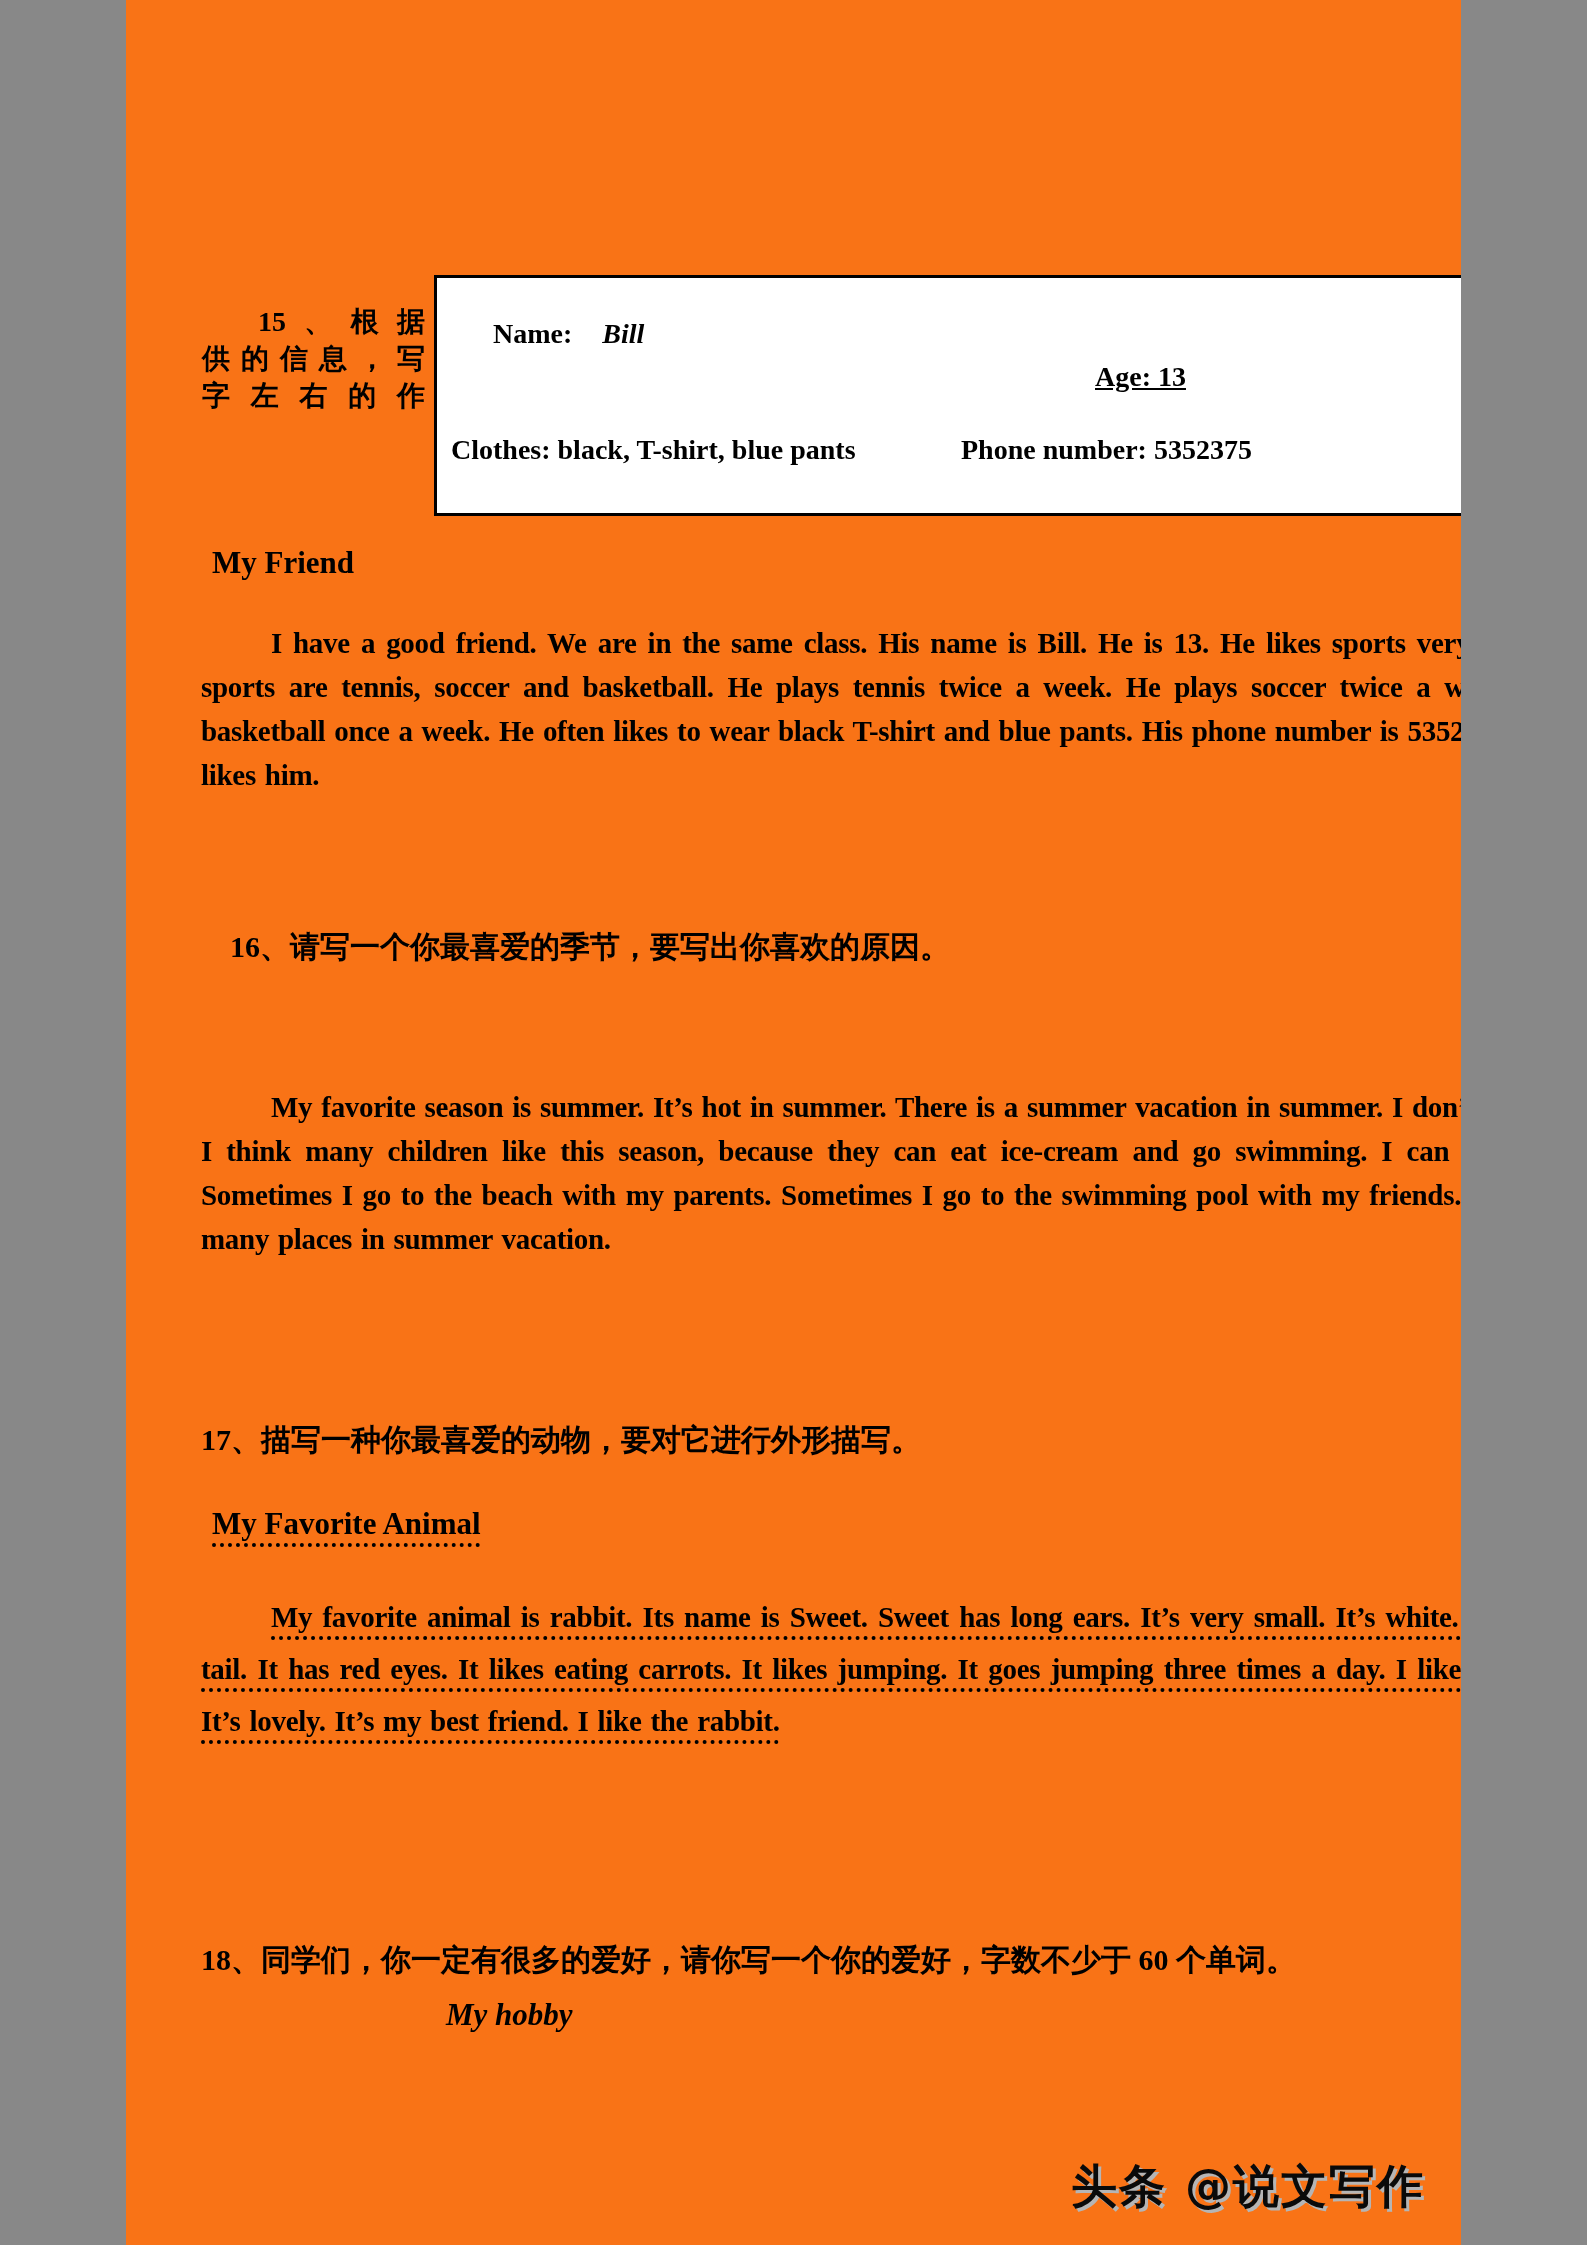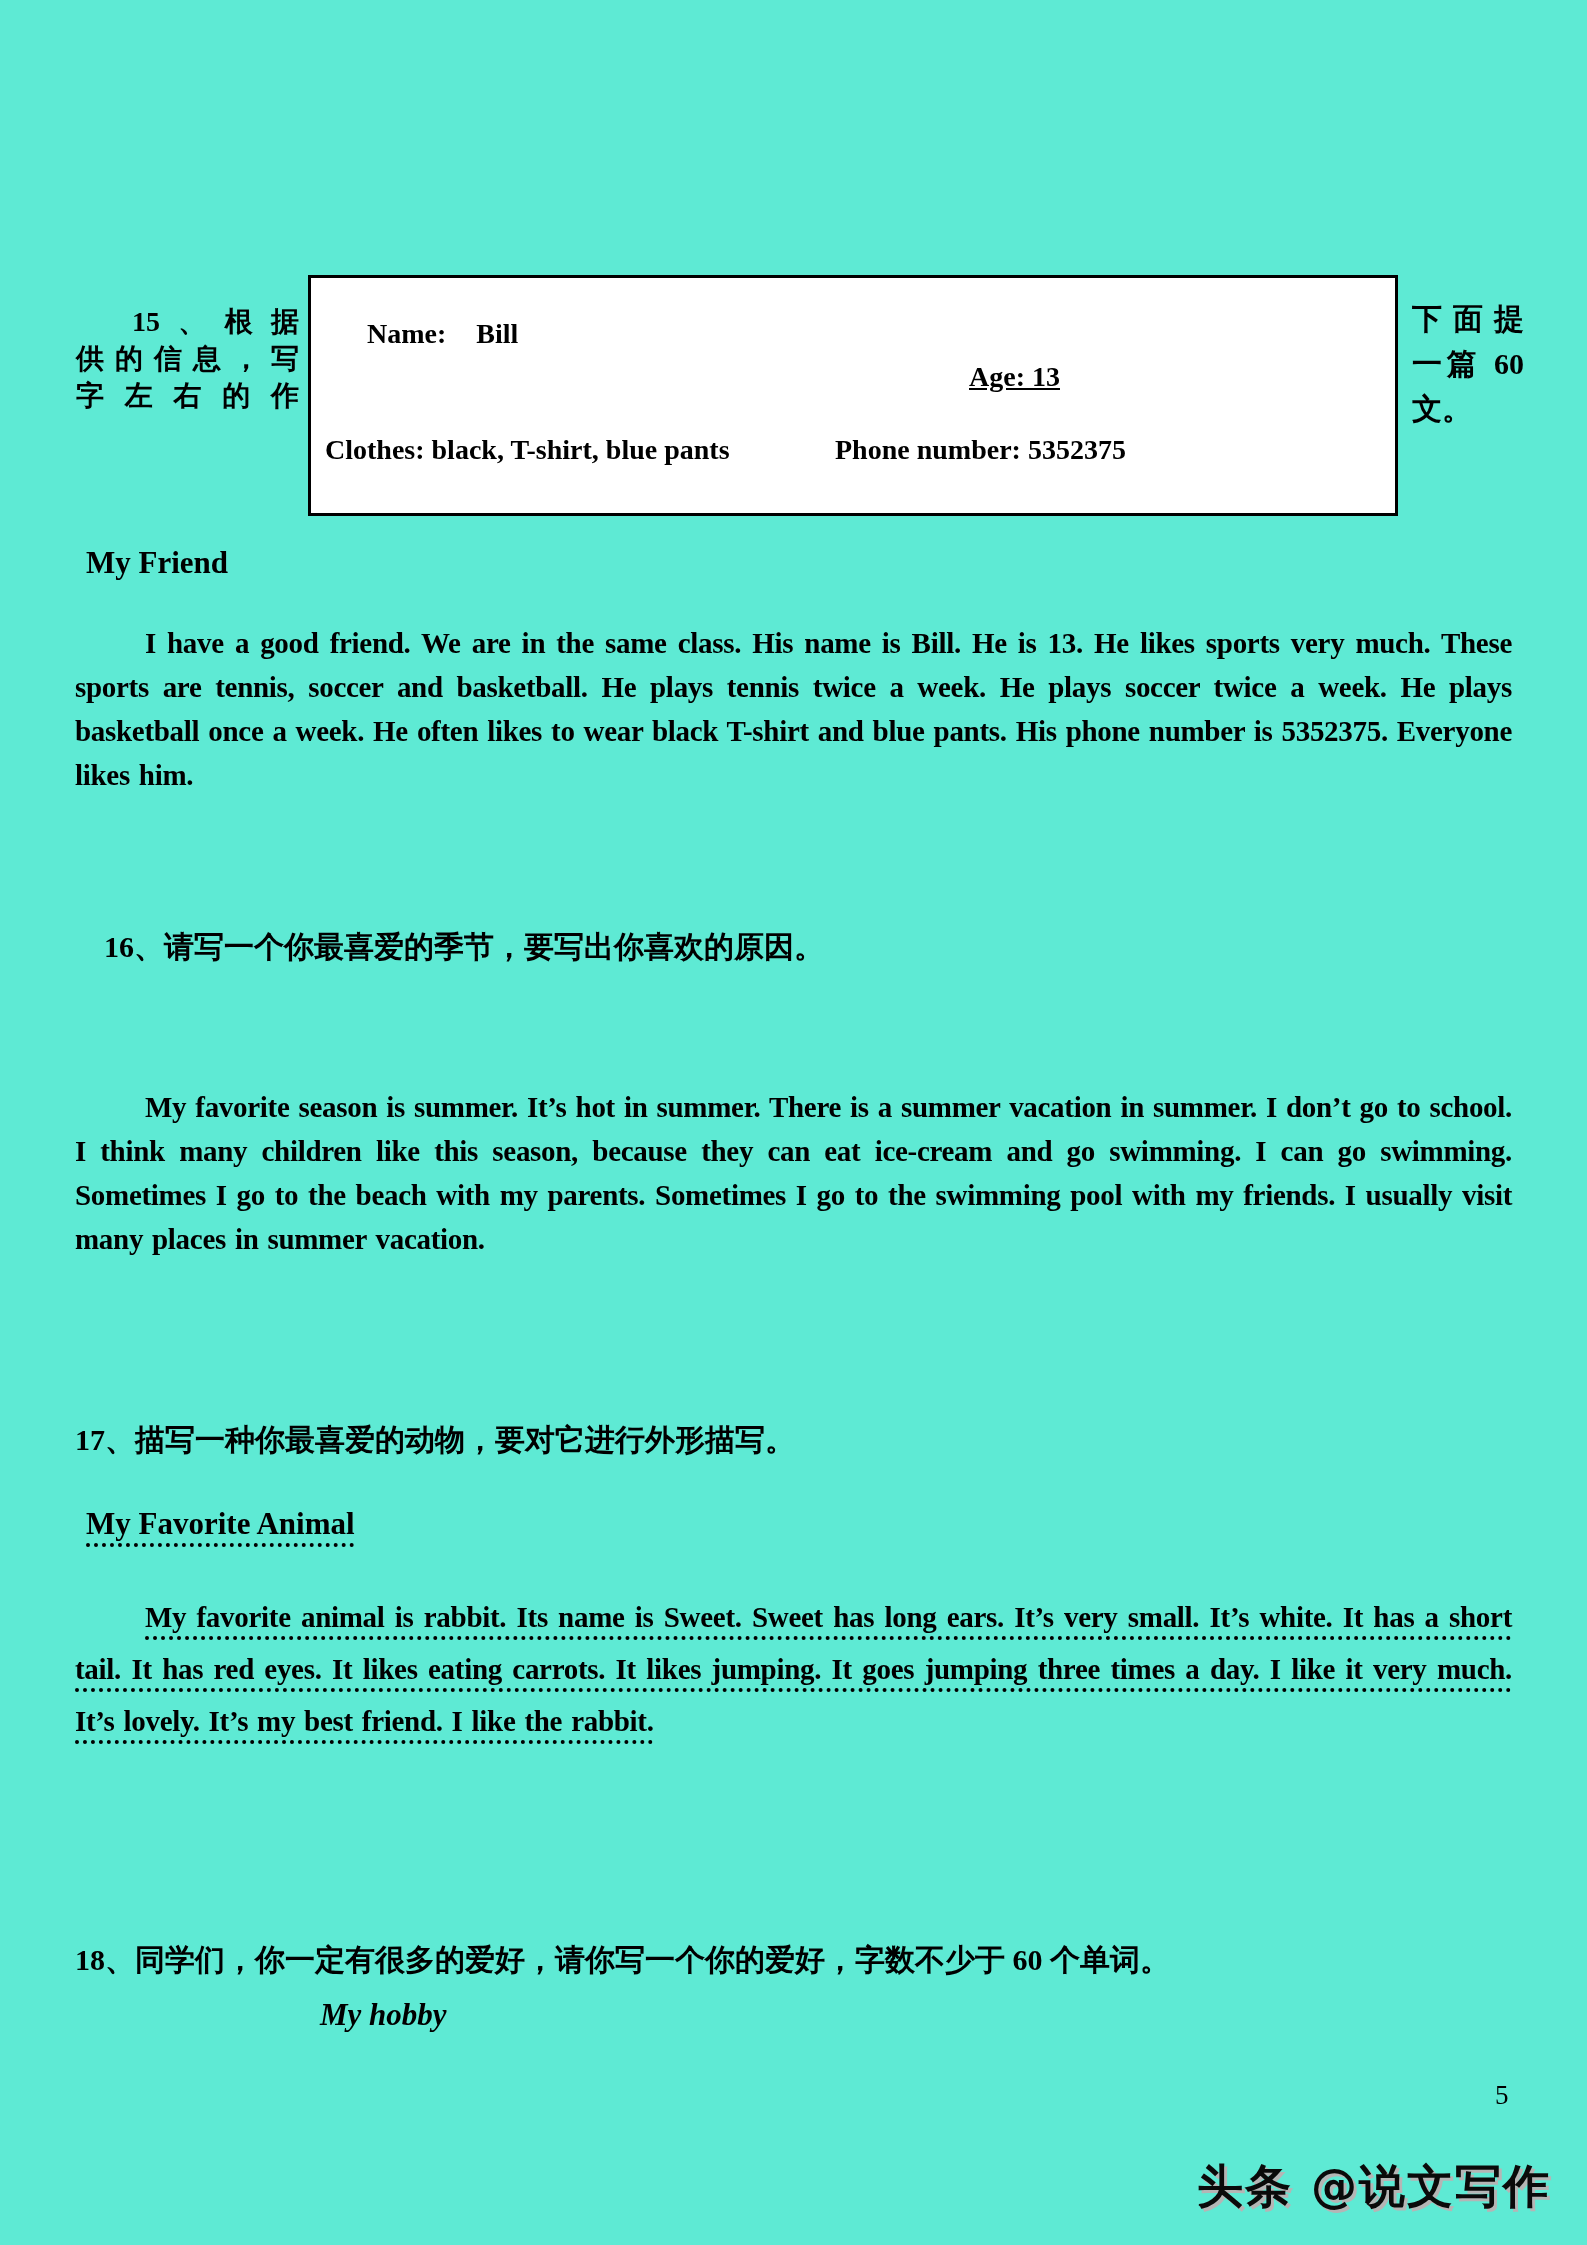--- a/index.html
+++ b/index.html
@@ -1,19 +1,19 @@
 <!DOCTYPE html>
 <html><head>
 <meta charset="utf-8">
 <style>
   html,body{margin:0;padding:0;background:#888;}
   .page{
     position:relative;
-    width:1587px;height:2245px;
-    background:#5eead4;
+    width:1335px;height:2245px;
+    background:#f97316;
     color:#000;
     font-family:"Liberation Serif","DejaVu Serif",serif;
     font-weight:bold;
     overflow:hidden;
     margin:0 auto;
   }
   
   .prompt-col{position:absolute;font-size:28px;line-height:37px;}
   .prompt-col .cjk-line{text-align:justify;text-align-last:justify;}
   .prompt-col.left{left:76px;top:303px;width:223px;}
@@ -21,21 +21,21 @@
   .prompt-col.right{left:1412px;top:296px;width:112px;font-size:30px;line-height:45px;}
   .prompt-col.right .line3{text-align:left;text-align-last:left;}
 
   
   .info-box{
     position:absolute;left:308px;top:275px;width:1090px;height:241px;
     border:3px solid #000;box-sizing:border-box;background:#fff;
   }
   .box-row{position:absolute;font-size:28px;white-space:pre;}
   .row-name{left:14px;top:8px;}
-  .row-name .name-val{margin-left:30px;}
+  .row-name .name-val{margin-left:30px;font-style:italic;}
   .row-sports{left:14px;top:83px;}
   .row-age{left:658px;top:83px;text-decoration:underline;}
   .row-clothes{left:14px;top:156px;}
   .row-phone{left:524px;top:156px;}
 
   
   .essay-title{
     position:absolute;left:86px;width:1437px;margin:0;
     text-align:left;font-size:31px;font-weight:bold;line-height:38px;
   }

